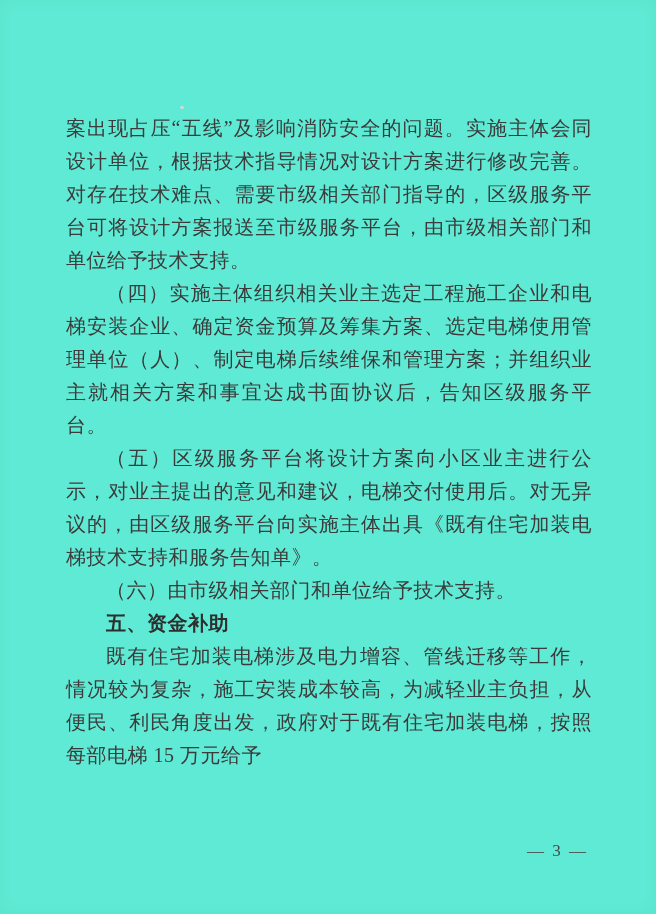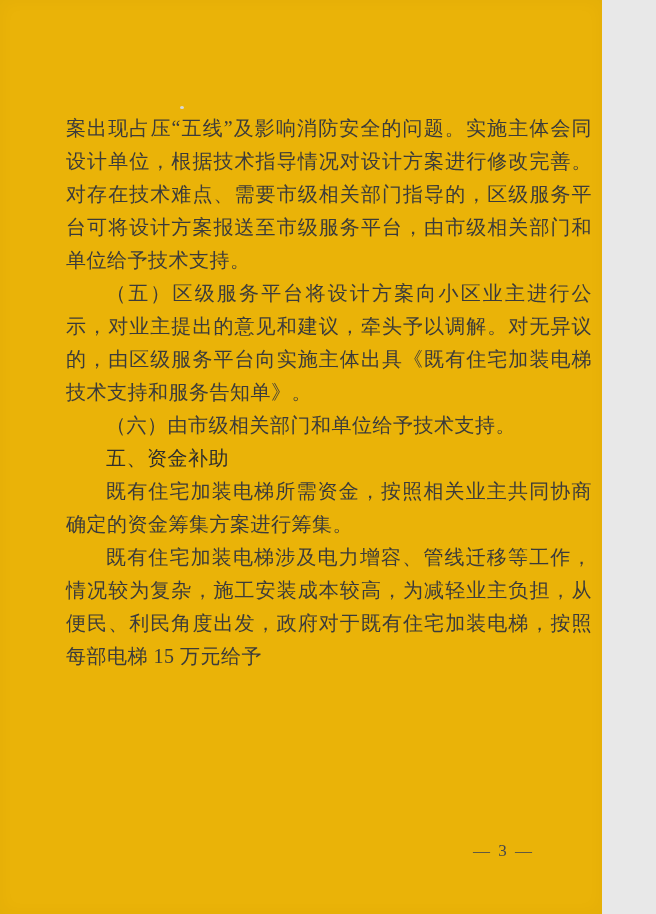--- a/index.html
+++ b/index.html
@@ -2,23 +2,23 @@
 <html><head>
 <meta charset="utf-8">
 <style>
   html, body {
     margin: 0;
     padding: 0;
     background: #e8e8e8;
   }
   .page {
     position: relative;
-    width: 602px;
+    width: 656px;
     height: 914px;
-    background: #eab308;
+    background: #5eead4;
     overflow: hidden;
     font-family: "Liberation Serif", "DejaVu Serif", serif;
     box-shadow: inset 0 0 18px rgba(0,0,0,0.03);
   }
   .scan-speck {
     position: absolute;
     left: 180px;
     top: 106px;
     width: 4px;
     height: 3px;
@@ -38,21 +38,21 @@
     color: #3b3b3b;
     text-align: justify;
     text-justify: inter-ideograph;
     letter-spacing: 0.5px;
     word-break: break-all;
   }
   .para.indent {
     text-indent: 2em;
   }
   .para.heading {
-    font-weight: normal;
+    font-weight: bold;
     color: #2e2e2e;
   }
   .page-number {
     position: absolute;
     right: 68px;
     top: 840px;
     font-size: 17px;
     line-height: 22px;
     color: #4a4a4a;
     letter-spacing: 2px;
@@ -61,22 +61,22 @@
 </style>
 </head>
 <body>
 
 <div class="page">
 
   <div class="scan-speck"></div>
 
   <div class="content">
     <p class="para">案出现占压“五线”及影响消防安全的问题。实施主体会同设计单位，根据技术指导情况对设计方案进行修改完善。对存在技术难点、需要市级相关部门指导的，区级服务平台可将设计方案报送至市级服务平台，由市级相关部门和单位给予技术支持。</p>
-    <p class="para indent">（五）区级服务平台将设计方案向小区业主进行公示，对业主提出的意见和建议，牵头予以调解。对无异议的，由区级服务平台向实施主体出具《既有住宅加装电梯技术支持和服务告知单》。</p>
+    <p class="para indent">（四）实施主体组织相关业主选定工程施工企业和电梯安装企业、确定资金预算及筹集方案、选定电梯使用管理单位（人）、制定电梯后续维保和管理方案；并组织业主就相关方案和事宜达成书面协议后，告知区级服务平台。</p>
+    <p class="para indent">（五）区级服务平台将设计方案向小区业主进行公示，对业主提出的意见和建议，电梯交付使用后。对无异议的，由区级服务平台向实施主体出具《既有住宅加装电梯技术支持和服务告知单》。</p>
     <p class="para indent">（六）由市级相关部门和单位给予技术支持。</p>
     <p class="para indent heading">五、资金补助</p>
-    <p class="para indent">既有住宅加装电梯所需资金，按照相关业主共同协商确定的资金筹集方案进行筹集。</p>
     <p class="para indent">既有住宅加装电梯涉及电力增容、管线迁移等工作，情况较为复杂，施工安装成本较高，为减轻业主负担，从便民、利民角度出发，政府对于既有住宅加装电梯，按照每部电梯 15 万元给予</p>
   </div>
 
   <div class="page-number">— 3 —</div>
 
 </div>
 
 </body></html>

